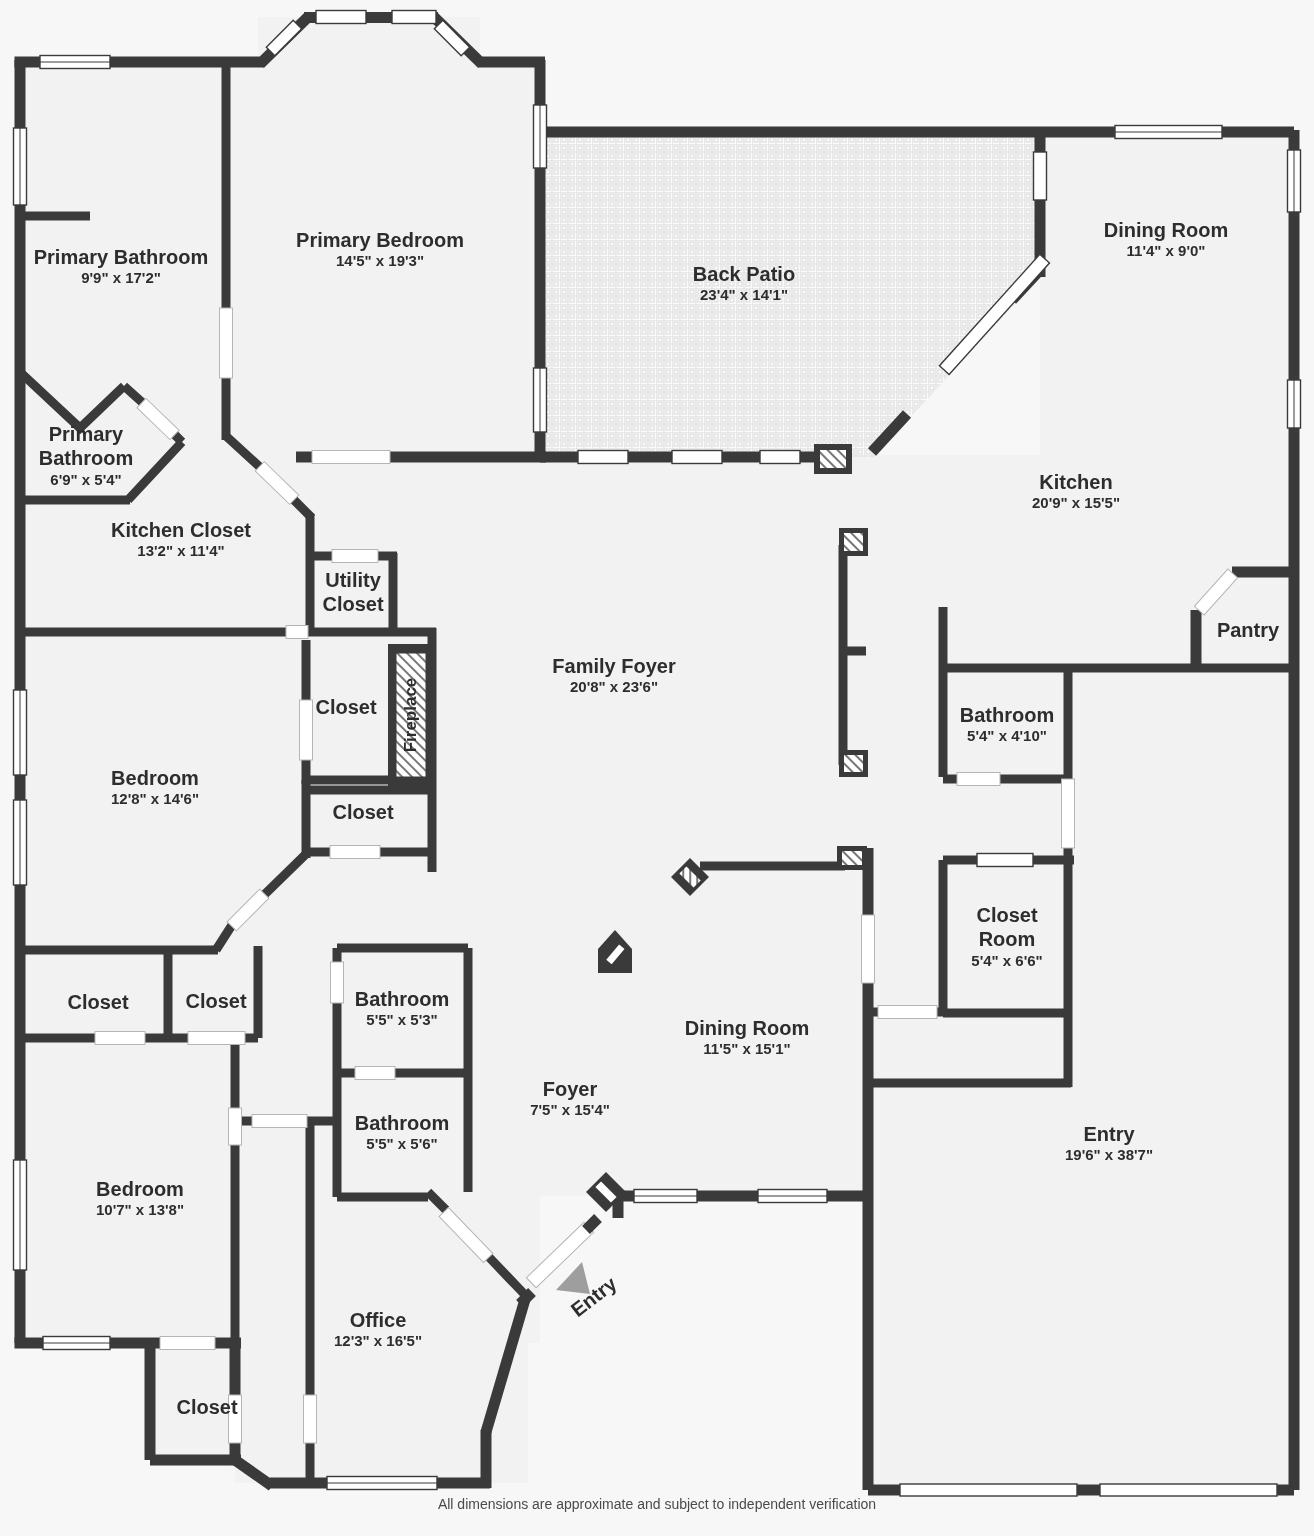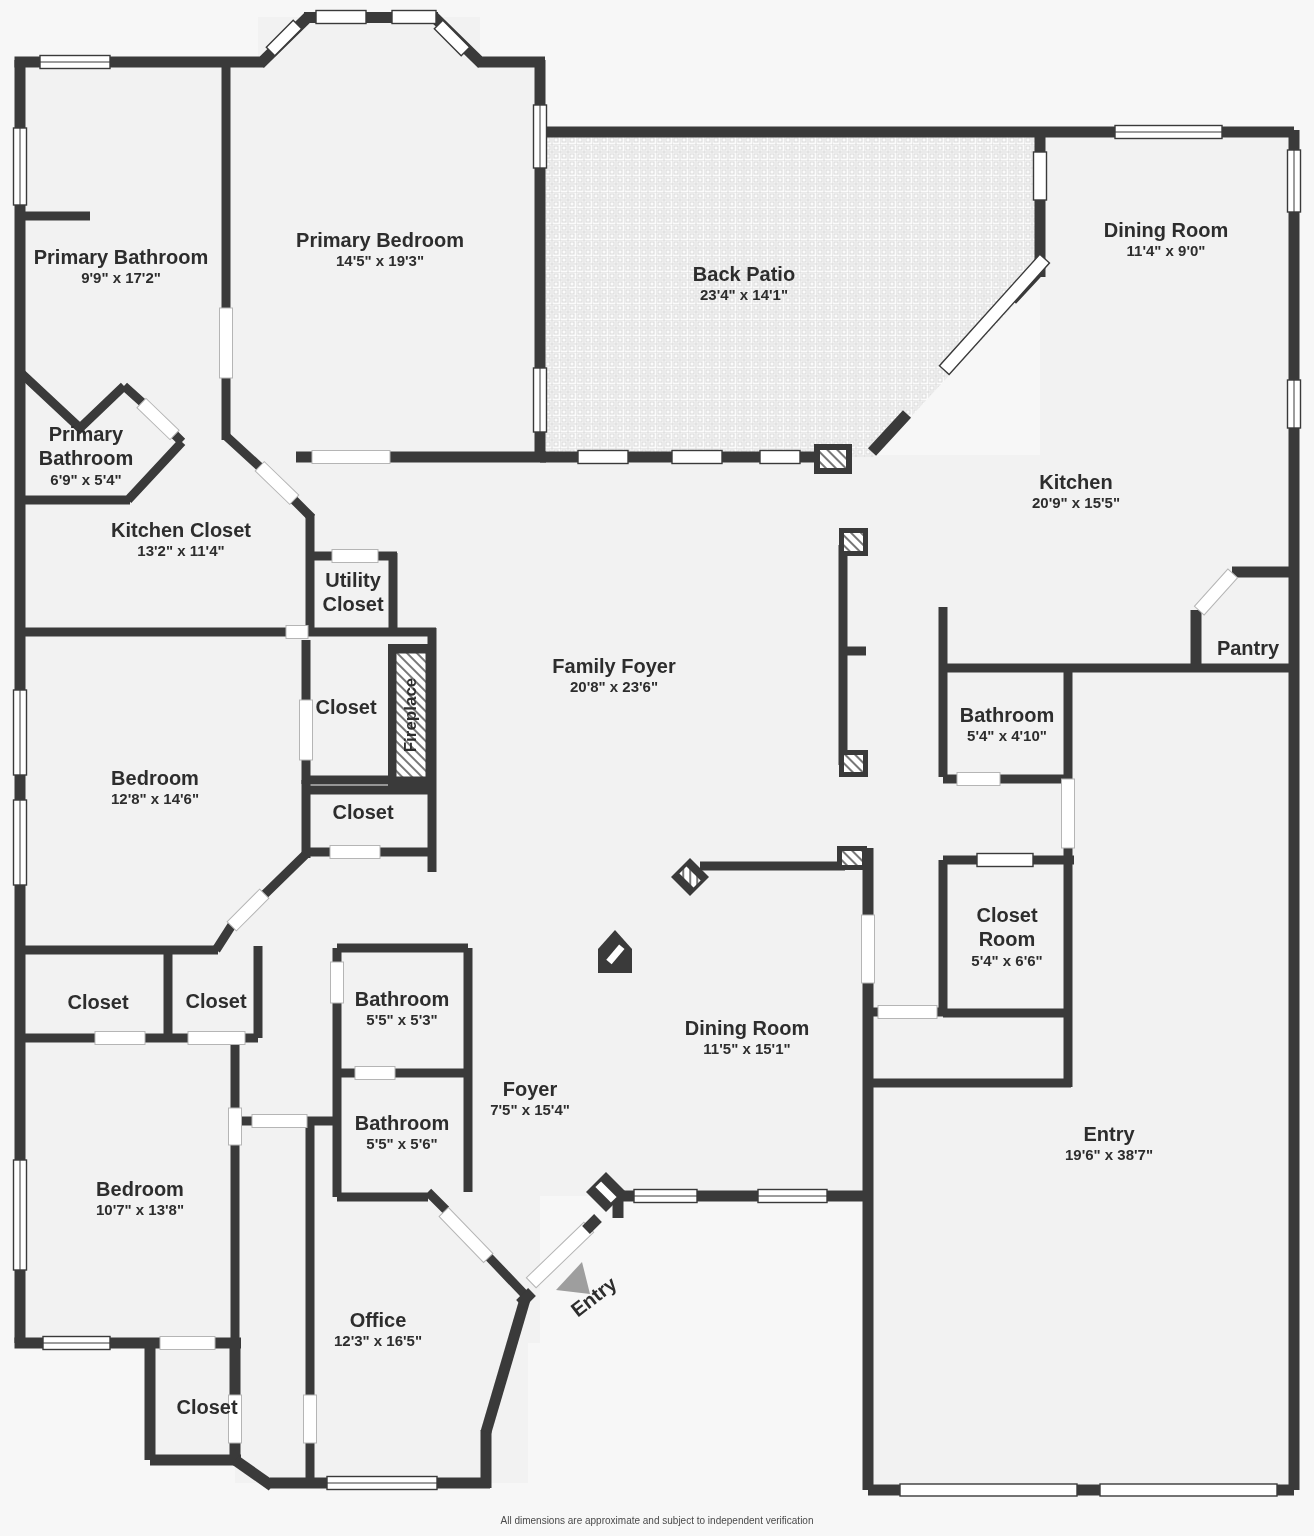--- a/index.html
+++ b/index.html
@@ -8,22 +8,22 @@
   #plan svg{position:absolute;left:0;top:0;}
   .lbl{position:absolute;transform:translate(-50%,-50%);text-align:center;color:#2d2d2d;
        font-weight:bold;line-height:1.22;white-space:nowrap;}
   .lbl .nm{font-size:20px;}
   .lbl .dm{font-size:15px;}
   .lbl.wrap{white-space:normal;}
   .fireplace-label{position:absolute;transform:translate(-50%,-50%) rotate(-90deg);
        font-weight:bold;font-size:17px;color:#2d2d2d;white-space:nowrap;}
   .entry-label{position:absolute;transform:translate(-50%,-50%) rotate(-38deg);
        font-weight:bold;font-size:20px;color:#2d2d2d;white-space:nowrap;}
-  .footer{position:absolute;left:50%;bottom:10px;transform:translateX(-50%);
-       font-size:10px;color:#4a4a4a;}
+  .footer{position:absolute;left:50%;bottom:24px;transform:translateX(-50%);
+       font-size:14px;color:#4a4a4a;}
 </style>
 </head>
 <body>
 
 <div id="plan">
 
 <svg width="1314" height="1536" viewBox="0 0 1314 1536">
   <defs>
     <pattern id="hatch" width="7" height="7" patternUnits="userSpaceOnUse" patternTransform="rotate(-45)">
       <rect width="7" height="7" fill="#ffffff"></rect>
@@ -259,21 +259,21 @@
     <div class="nm">Kitchen Closet</div>
       <div class="dm">13'2" x 11'4"</div>
   </div>
   <div class="lbl wrap" style="left:353px;top:592px;width:86px">
     <div class="nm">Utility Closet</div>
   </div>
   <div class="lbl" style="left:1076px;top:491px">
     <div class="nm">Kitchen</div>
       <div class="dm">20'9" x 15'5"</div>
   </div>
-  <div class="lbl" style="left:1248px;top:648px">
+  <div class="lbl" style="left:1248px;top:630px">
     <div class="nm">Pantry</div>
   </div>
   <div class="lbl" style="left:614px;top:675px">
     <div class="nm">Family Foyer</div>
       <div class="dm">20'8" x 23'6"</div>
   </div>
   <div class="lbl" style="left:346px;top:707px">
     <div class="nm">Closet</div>
   </div>
   <div class="lbl" style="left:155px;top:787px">
@@ -298,21 +298,21 @@
     <div class="nm">Closet</div>
   </div>
   <div class="lbl" style="left:402px;top:1008px">
     <div class="nm">Bathroom</div>
       <div class="dm">5'5" x 5'3"</div>
   </div>
   <div class="lbl" style="left:402px;top:1132px">
     <div class="nm">Bathroom</div>
       <div class="dm">5'5" x 5'6"</div>
   </div>
-  <div class="lbl" style="left:530px;top:1098px">
+  <div class="lbl" style="left:570px;top:1098px">
     <div class="nm">Foyer</div>
       <div class="dm">7'5" x 15'4"</div>
   </div>
   <div class="lbl" style="left:747px;top:1037px">
     <div class="nm">Dining Room</div>
       <div class="dm">11'5" x 15'1"</div>
   </div>
   <div class="lbl" style="left:140px;top:1198px">
     <div class="nm">Bedroom</div>
       <div class="dm">10'7" x 13'8"</div>

